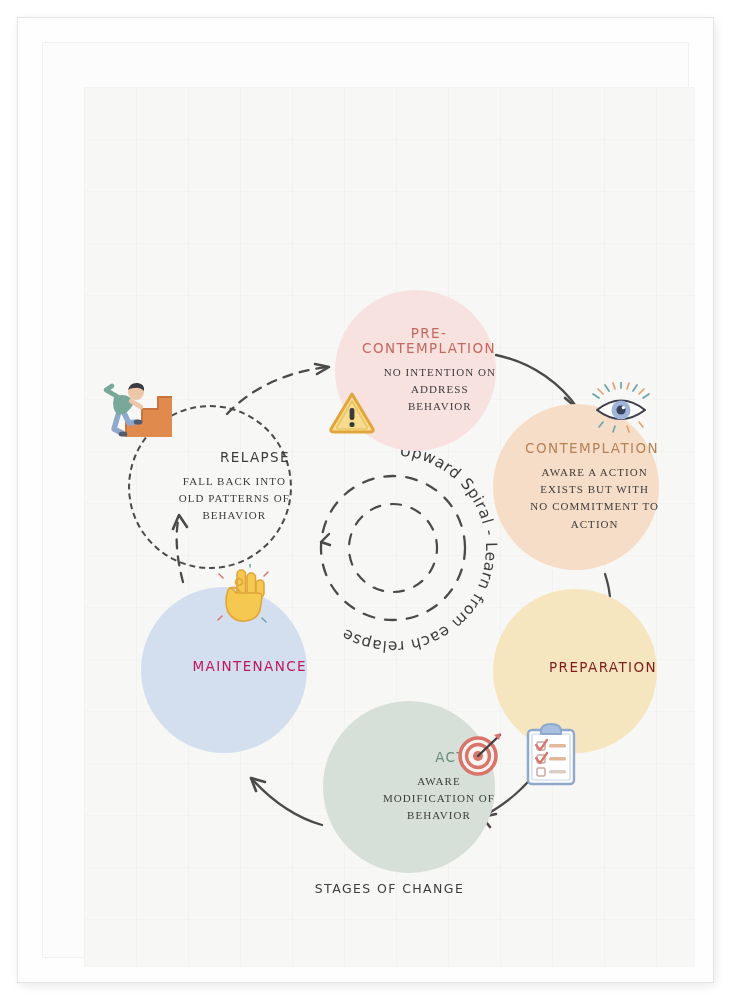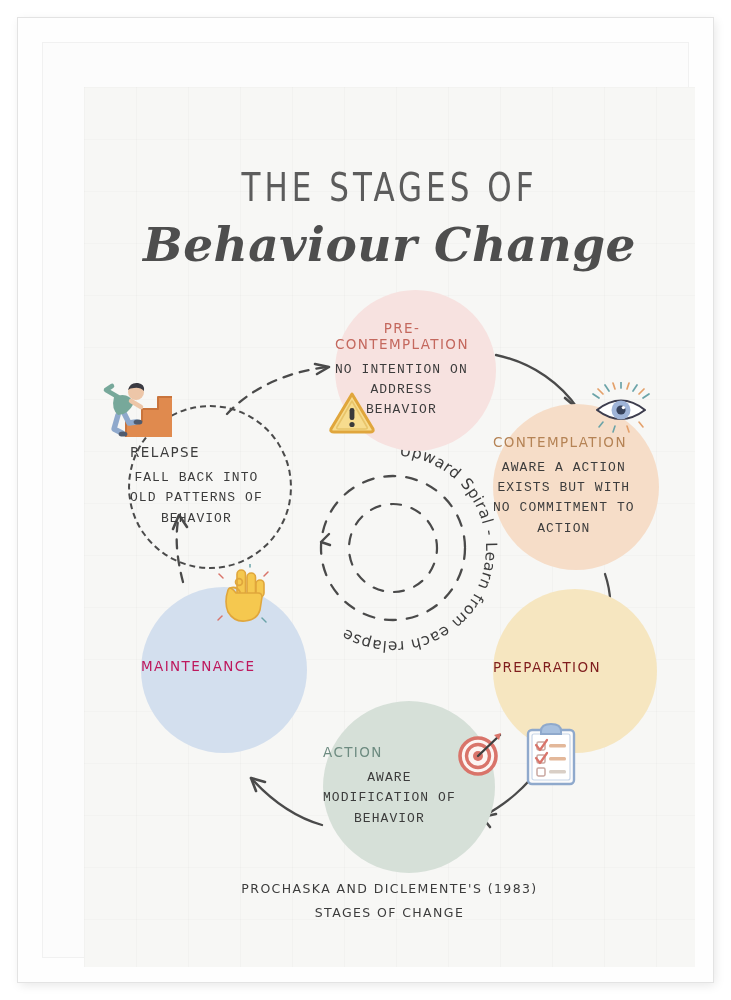--- a/index.html
+++ b/index.html
@@ -85,36 +85,36 @@
     margin-top: 16px;
     letter-spacing: 0.5px;
   }
 
   
   .stage {
     position: absolute;
     border-radius: 50%;
     display: flex;
     flex-direction: column;
-    align-items: flex-start;
+    align-items: flex-end;
     justify-content: center;
     text-align: center;
     box-sizing: border-box;
   }
   .stage-title {
     font-family: "DejaVu Sans", sans-serif;
     font-size: 13.5px;
     letter-spacing: 1.4px;
     font-weight: 400;
     line-height: 1.18;
     margin-bottom: 7px;
   }
   .stage-desc {
-    font-family: Liberation Mono, monospace;
-    font-size: 13px;
+    font-family: Liberation Serif, serif;
+    font-size: 11px;
     letter-spacing: 1.05px;
     color: #3c3c3c;
     line-height: 1.55;
     font-weight: 400;
   }
 
   #stage-precontemplation {
     left: 251px; top: 203px; width: 161px; height: 161px;
     background: #f7e2e0;
   }
@@ -191,24 +191,20 @@
 <body>
 
 <div id="poster-root">
 
   <div class="frame-outer">
     <div class="frame-mat">
 
       <div class="art-area">
         <div class="paper-grid"></div>
 
-        <div class="title-block">
-          <div class="title-line1">THE STAGES OF</div>
-          <div class="title-line2">Behaviour Change</div>
-        </div>
 
         <svg class="arrows-svg" viewBox="0 0 611 880">
           <g fill="none" stroke="#4a4a4a" stroke-width="2.3" stroke-linecap="round">
 
             <path d="M 412 268 C 450 276 478 298 494 322"></path>
             <path d="M 494 322 L 481 311 M 494 322 L 483 326" stroke-width="2.6"></path>
 
             <path d="M 521 487 C 528 508 527 522 523 537"></path>
             <path d="M 523 537 L 516 524 M 523 537 L 529 525" stroke-width="2.6"></path>
 
@@ -389,21 +385,20 @@
           <path d="M 16 22 Q 30 16 36 28 Q 30 40 20 40 Q 13 34 16 22 Z" fill="#77a89a"></path>
 
           <path d="M 20 22 L 8 15 L 14 11" fill="none" stroke="#77a89a" stroke-width="4.6" stroke-linecap="round" stroke-linejoin="round"></path>
           <path d="M 33 26 L 43 32" fill="none" stroke="#edc6a8" stroke-width="4.4" stroke-linecap="round"></path>
 
           <circle cx="38" cy="17" r="8" fill="#edc6a8"></circle>
           <path d="M 30 15 Q 32 7 40 8 Q 47 9 46 16 Q 42 12 36 13 Q 32 13 30 15 Z" fill="#3a3a42"></path>
         </svg>
 
         <div class="caption">
-          <span class="caption-line">PROCHASKA AND DICLEMENTE'S (1983)</span>
           <span class="caption-line">STAGES OF CHANGE</span>
         </div>
 
       </div>
     </div>
   </div>
 
 </div>
 
 </body></html>

